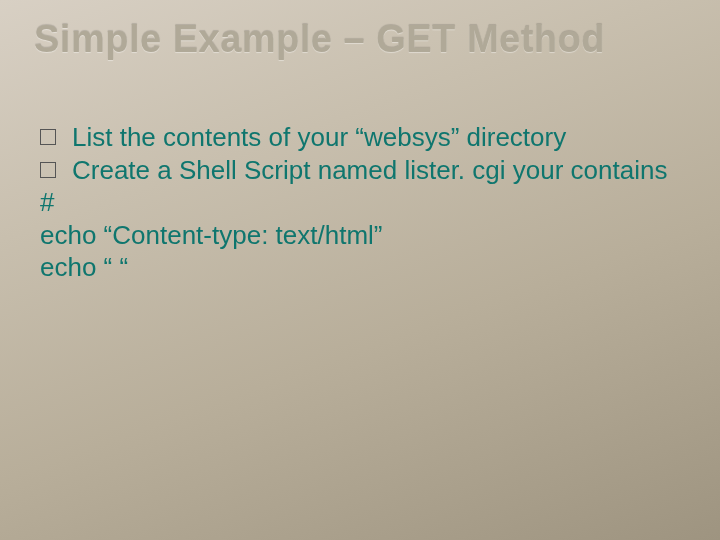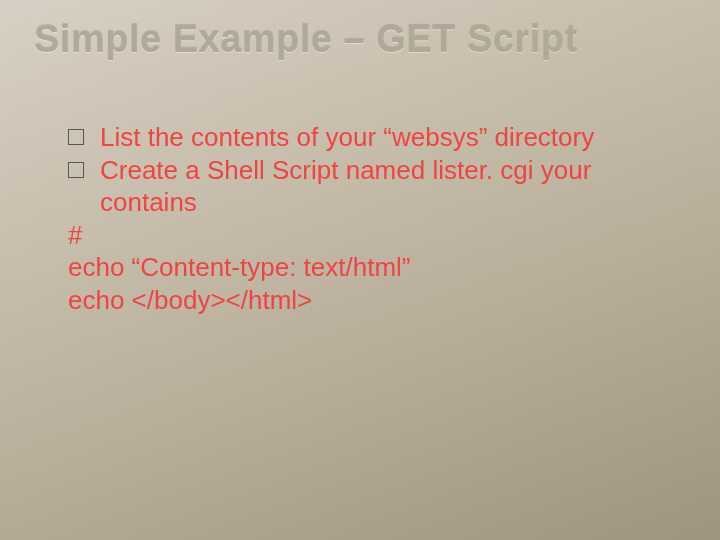--- a/index.html
+++ b/index.html
@@ -23,24 +23,23 @@
     font-size: 38px;
     font-weight: bold;
     color: #b0a998;
     text-shadow:
       0 1px 1px rgba(255,255,255,0.4),
       0 -1px 1px rgba(0,0,0,0.15);
     letter-spacing: 0.5px;
   }
   .content {
     padding: 60px 40px 0 40px;
-    color: #ef4444;
+    color: #0f766e;
     font-size: 26px;
     line-height: 1.25;
-    margin-left: 28px;
   }
   .bullet-row {
     display: flex;
     align-items: flex-start;
   }
   .bullet-box {
     width: 14px;
     height: 14px;
     border: 1.5px solid #555;
     flex: 0 0 auto;
@@ -50,31 +49,31 @@
   .bullet-text {
     flex: 1;
   }
   .line {
     display: block;
   }
 </style>
 </head>
 <body>
 
-<div class="title">Simple Example – GET Script</div>
+<div class="title">Simple Example – GET Method</div>
 
 <div class="content">
 
   <div class="bullet-row">
     <span class="bullet-box"></span>
     <span class="bullet-text">List the contents of your “websys” directory</span>
   </div>
 
   <div class="bullet-row">
     <span class="bullet-box"></span>
     <span class="bullet-text">Create a Shell Script named lister. cgi your contains</span>
   </div>
 
   <span class="line">#</span>
   <span class="line">echo “Content-type: text/html”</span>
-  <span class="line">echo &lt;/body&gt;&lt;/html&gt;</span>
+  <span class="line">echo “ “</span>
 
 </div>
 
 </body></html>

